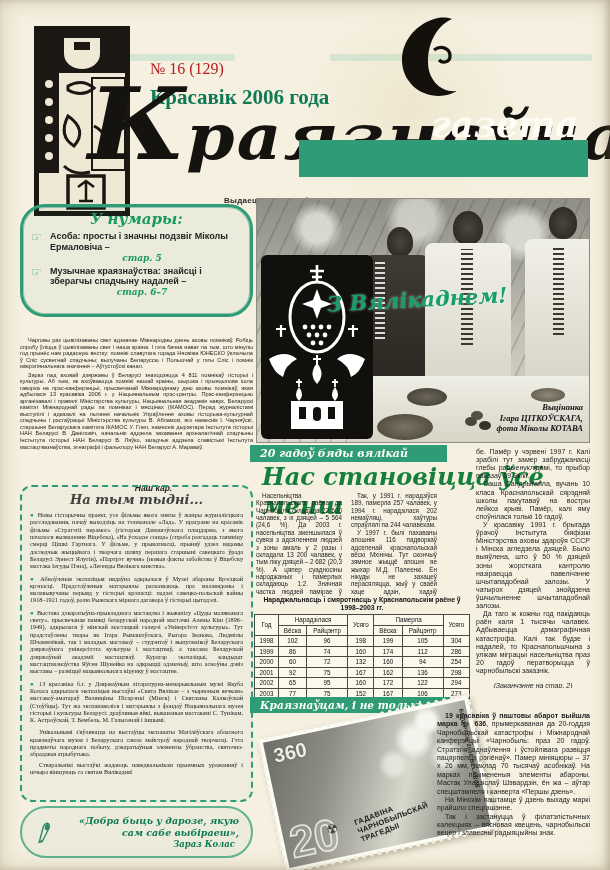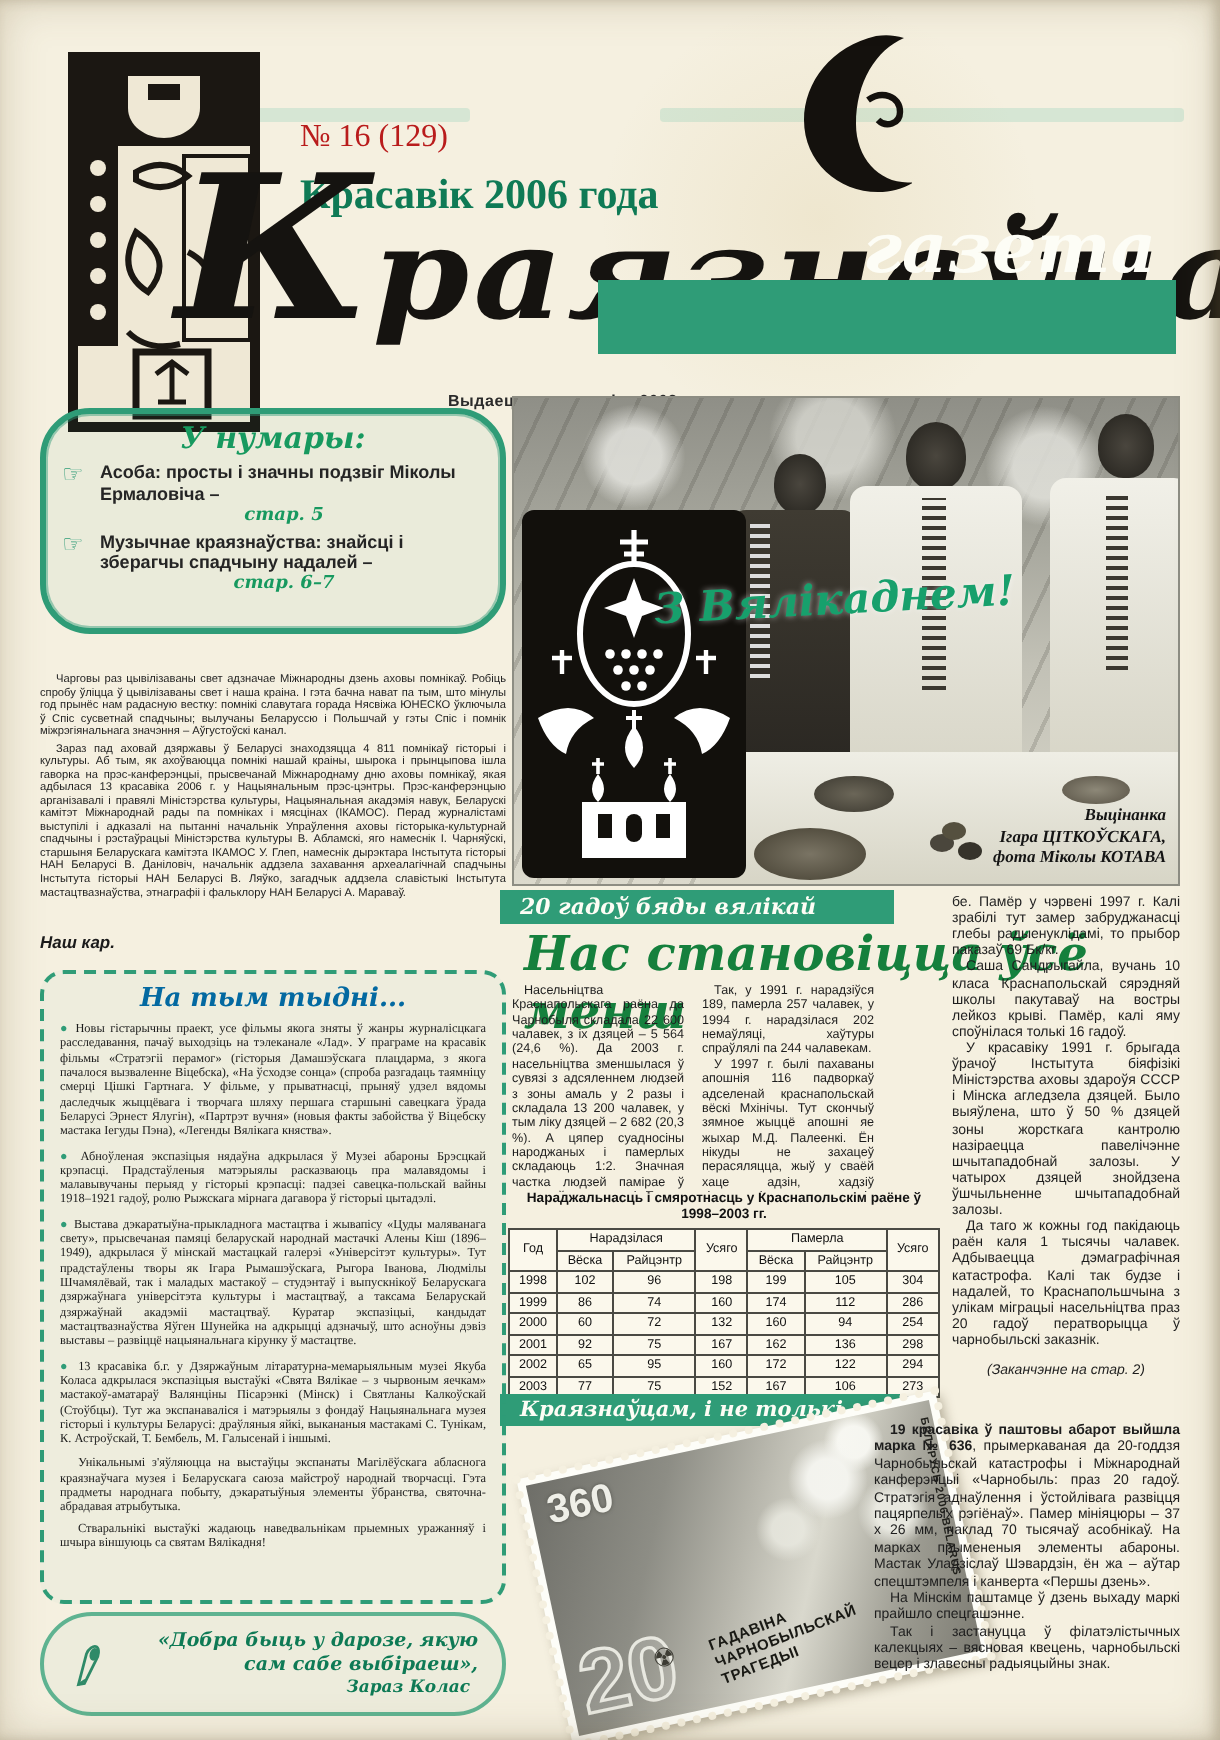--- a/index.html
+++ b/index.html
@@ -40,27 +40,27 @@
   .toc-body{flex:1;}
   .toc-text{font-size:9px;font-weight:bold;color:#252525;line-height:1.2;}
   .toc-page{display:block;text-align:center;font-family:"DejaVu Serif",serif;font-style:italic;
         font-weight:bold;font-size:9px;color:#17995f;padding-right:8px;}
 
   .headline1{position:absolute;left:20px;top:318px;width:233px;text-align:center;margin:0;
         font-family:"DejaVu Serif",serif;font-weight:bold;font-size:13.5px;color:#0d8a5c;letter-spacing:.2px;}
   .article1{position:absolute;left:20px;top:337px;width:233px;height:128px;overflow:hidden;
         font-size:5.6px;line-height:1.17;text-align:justify;color:#1f1f1f;}
   .article1 p{margin:0 0 2px;text-indent:8px;}
-  .byline{position:absolute;left:20px;top:466px;width:233px;text-align:left;margin:0;
+  .byline{position:absolute;left:20px;top:466px;width:233px;text-align:center;margin:17px;
         font-size:8.5px;font-weight:bold;font-style:italic;color:#1b1b1b;}
 
   .week-box{position:absolute;left:20px;top:485px;width:233px;height:317px;box-sizing:border-box;
         border:2px dashed #2f9c77;border-radius:12px;padding:5px 8px;background:rgba(47,156,119,.03);}
   .week-title{text-align:center;font-family:"DejaVu Serif",serif;font-style:italic;font-weight:bold;
-        font-size:13px;color:#0369a1;margin:0 0 4px;}
+        font-size:13px;color:#404040;margin:0 0 4px;}
   .week-box p.wk{margin:0 0 5px;font-family:"Liberation Serif",serif;font-size:6.2px;
         line-height:1.18;text-align:justify;color:#1c1c1c;}
   .week-box p.wk.nob{text-indent:9px;margin-bottom:3px;}
   .week-box .dot{color:#2f9c77;font-size:6.2px;}
 
   .quote-box{position:absolute;left:20px;top:806px;width:233px;height:52px;box-sizing:border-box;
         border:2px solid #5fb391;border-radius:26px;display:flex;align-items:center;gap:6px;
         padding:4px 12px 4px 10px;background:rgba(47,156,119,.04);}
   .quote-body{flex:1;}
   .quote-text{margin:0;font-family:"DejaVu Serif",serif;font-style:italic;font-weight:bold;

